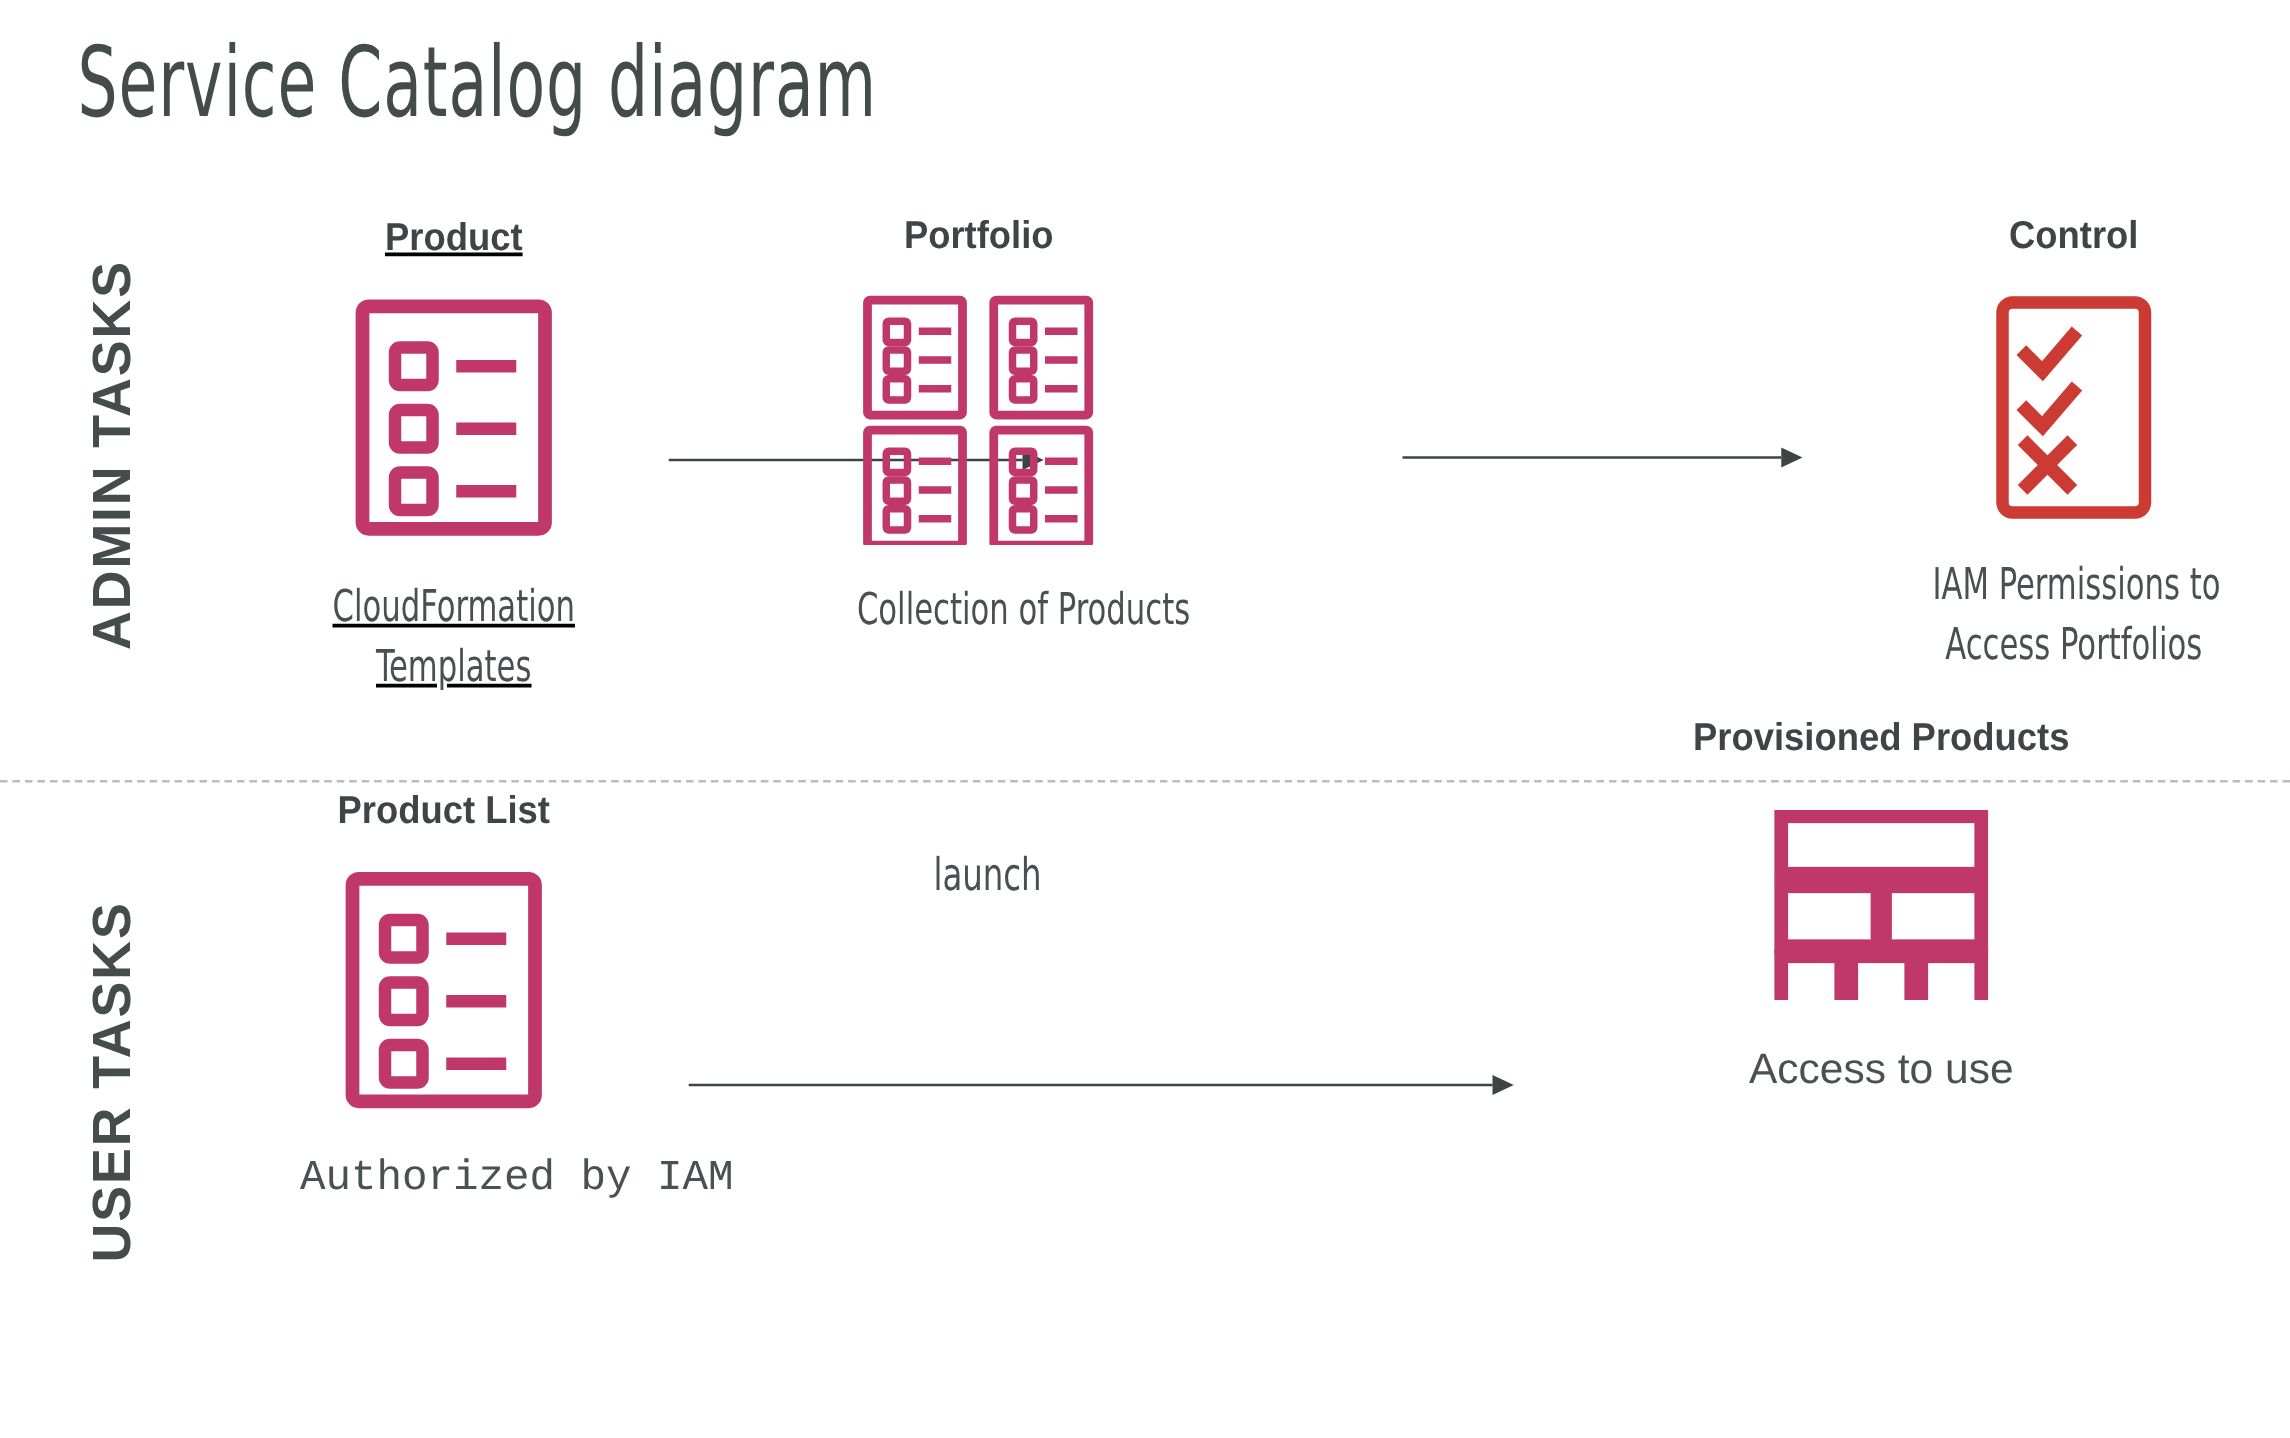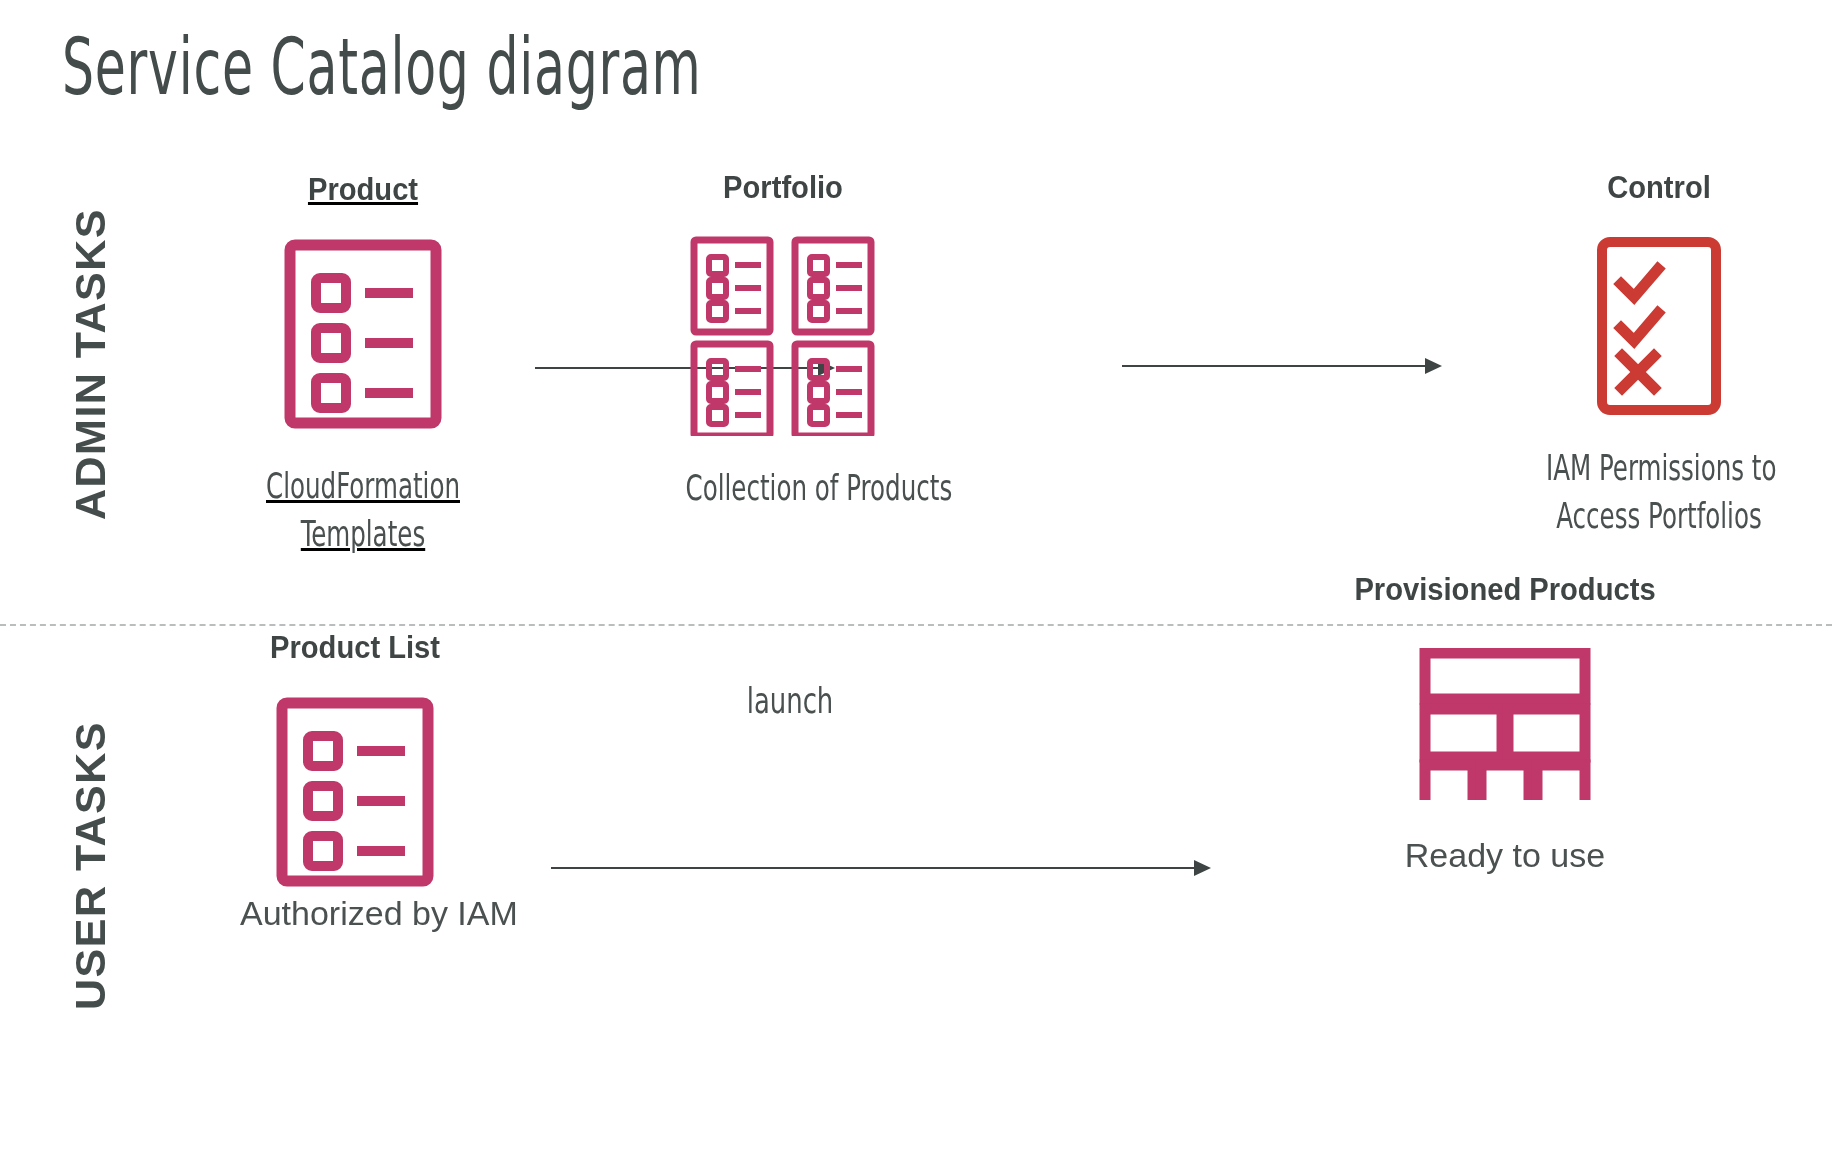--- a/index.html
+++ b/index.html
@@ -208,21 +208,21 @@
       <svg width="160" height="192" viewBox="0 0 160 192" aria-hidden="true">
         <rect x="7" y="7" width="146" height="178" rx="5" ry="5" fill="none" stroke="#C0376A" stroke-width="11"></rect>
         <rect x="33" y="40" width="30" height="30" rx="4" ry="4" fill="none" stroke="#C0376A" stroke-width="10"></rect>
         <rect x="33" y="90" width="30" height="30" rx="4" ry="4" fill="none" stroke="#C0376A" stroke-width="10"></rect>
         <rect x="33" y="140" width="30" height="30" rx="4" ry="4" fill="none" stroke="#C0376A" stroke-width="10"></rect>
         <rect x="82" y="50" width="48" height="10" fill="#C0376A"></rect>
         <rect x="82" y="100" width="48" height="10" fill="#C0376A"></rect>
         <rect x="82" y="150" width="48" height="10" fill="#C0376A"></rect>
       </svg>
     </div>
-    <div class="node-caption regular" style="">Authorized by IAM</div>
+    <div class="node-caption regular" style="margin-top:30px;font-family:Liberation Mono, monospace;">Authorized by IAM</div>
   </div>
 
   <div class="arrow-label" style="left:640px;top:680px;width:300px;">launch</div>
   <div class="arrow" style="left:551px;top:858px;width:660px;">
     <div class="shaft" style="width:643px;"></div>
     <div class="head" style="left:643px;"></div>
   </div>
 
   <div class="node" style="left:1320px;top:572px;width:370px;">
     <div class="node-heading">Provisioned Products</div>
@@ -232,18 +232,18 @@
         <rect x="6" y="5" width="160" height="46" fill="none" stroke="#C0376A" stroke-width="11"></rect>
 
         <rect x="6" y="61" width="77" height="48" fill="none" stroke="#C0376A" stroke-width="11"></rect>
         <rect x="89" y="61" width="77" height="48" fill="none" stroke="#C0376A" stroke-width="11"></rect>
 
         <rect x="6" y="117" width="48" height="44" fill="none" stroke="#C0376A" stroke-width="11"></rect>
         <rect x="62" y="117" width="48" height="44" fill="none" stroke="#C0376A" stroke-width="11"></rect>
         <rect x="118" y="117" width="48" height="44" fill="none" stroke="#C0376A" stroke-width="11"></rect>
       </svg>
     </div>
-    <div class="node-caption regular" style="margin-top:30px;">Ready to use</div>
+    <div class="node-caption regular" style="margin-top:30px;">Access to use</div>
   </div>
 
   <div class="watermark"></div>
 
 </div>
 
 </body></html>

